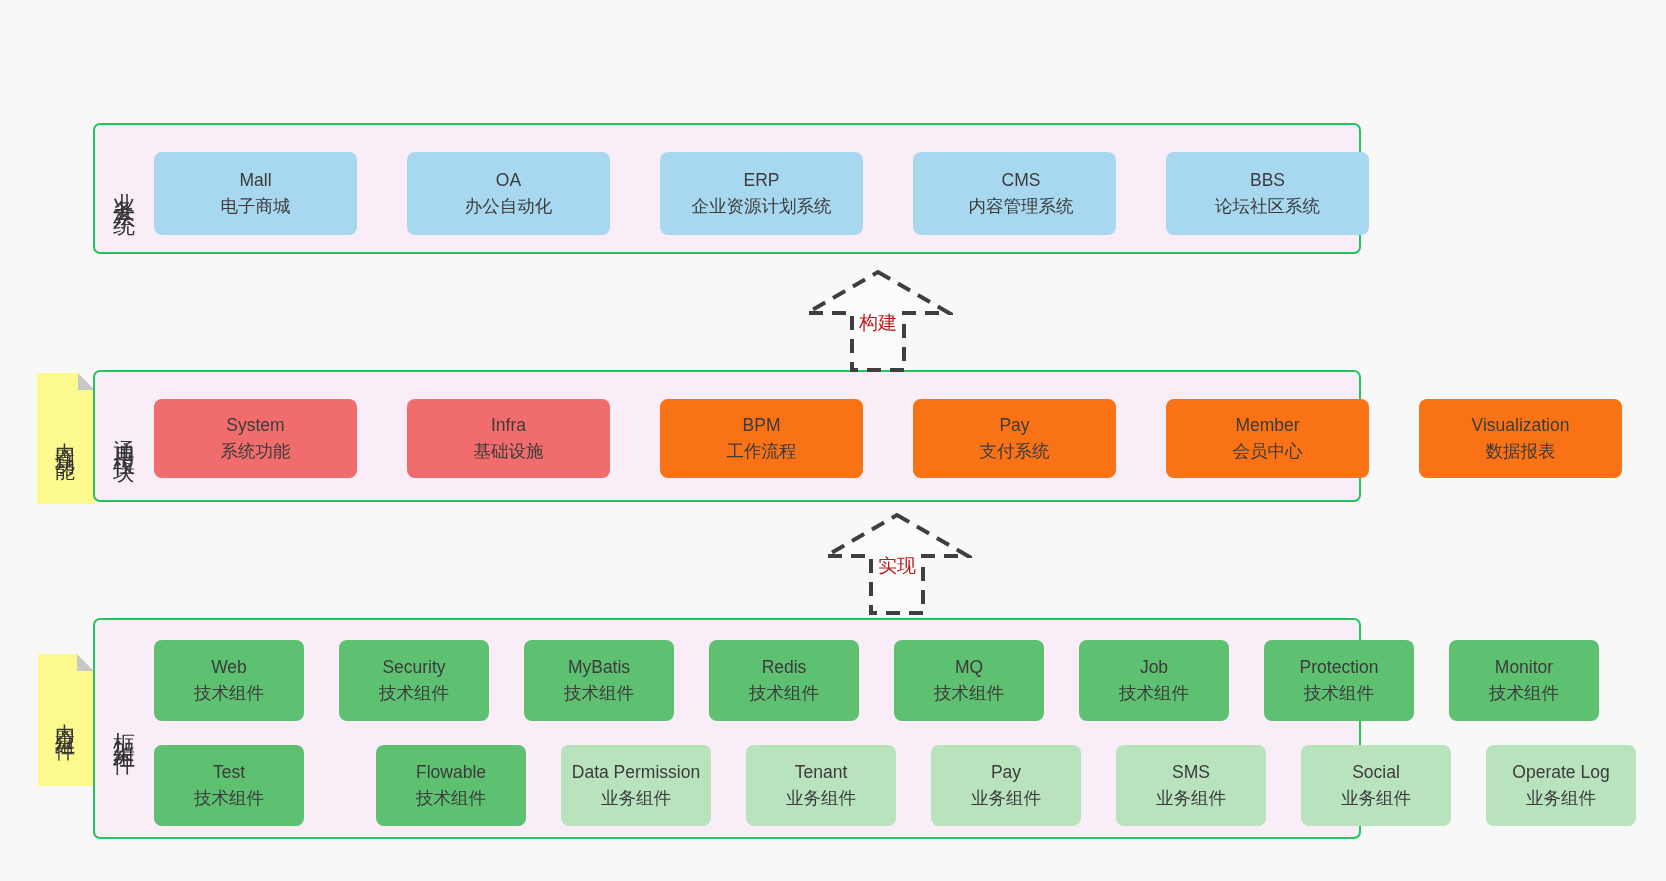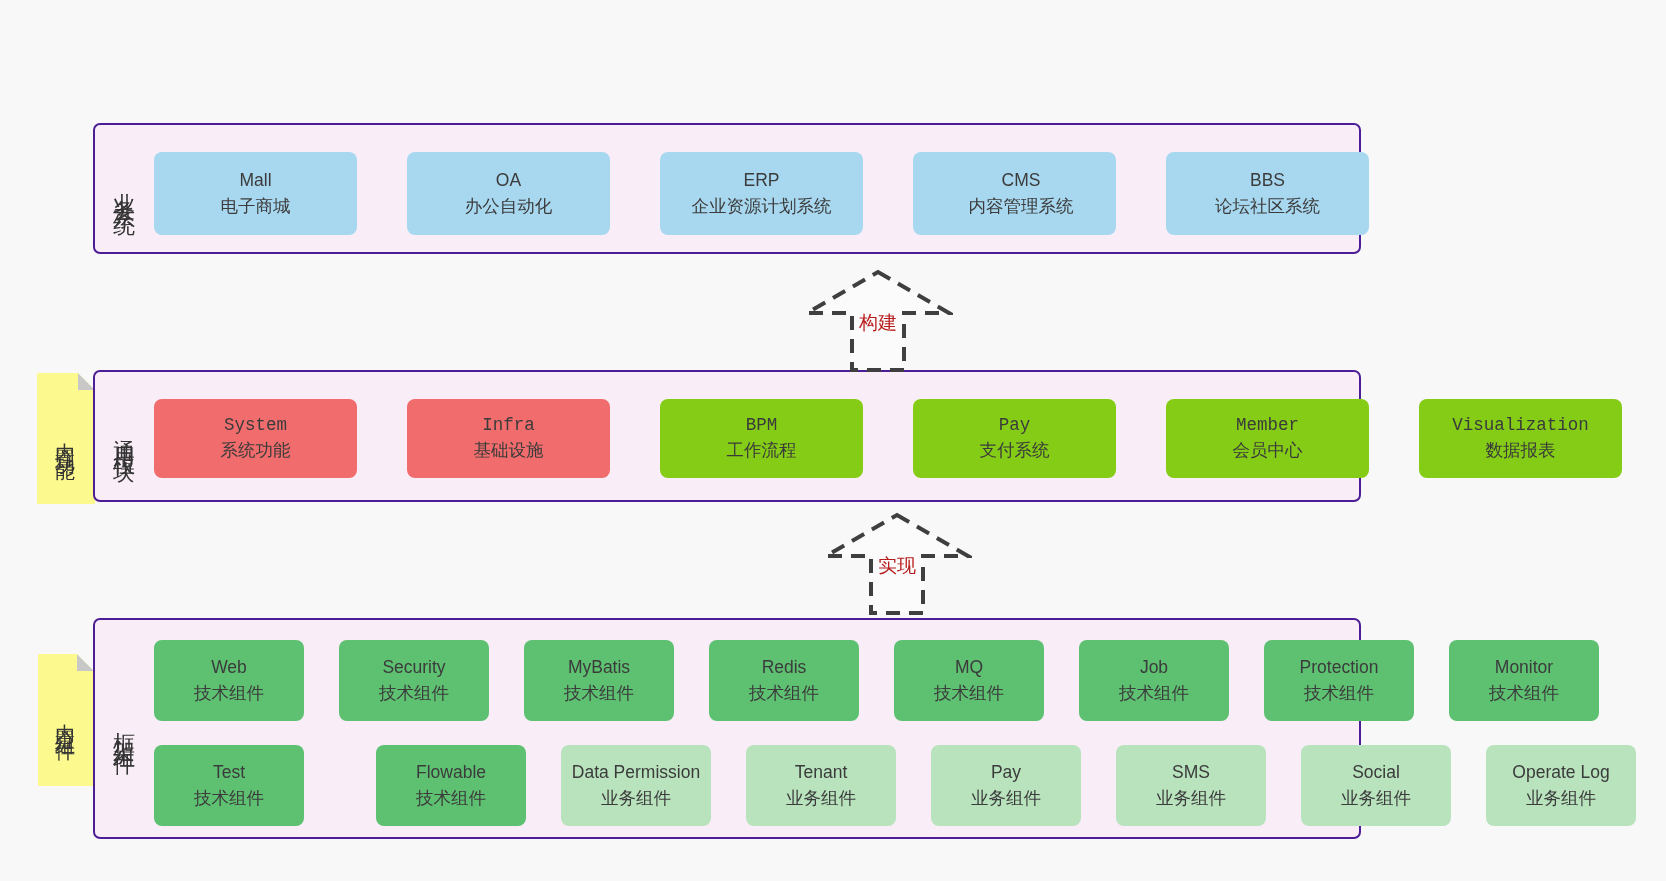--- a/index.html
+++ b/index.html
@@ -1,42 +1,42 @@
 <!DOCTYPE html>
 <html><head>
 <meta charset="utf-8">
 <style>
   html,body{margin:0;padding:0;background:#f8f8f8;font-family:"Liberation Sans","DejaVu Sans",sans-serif;}
   .canvas{position:relative;width:1666px;height:881px;background:#f8f8f8;overflow:hidden;color:#3b3b3b;}
 
   
   .container{
     position:absolute;left:93px;width:1268px;
-    background:#f9eef7;border:2px solid #4c1d95;border-radius:7px;
+    background:#f9eef7;border:2px solid #22c55e;border-radius:7px;
     box-sizing:border-box;z-index:1;
   }
   .vlabel{
     position:absolute;left:14px;top:50%;transform:translateY(-50%);
     writing-mode:vertical-lr;text-orientation:upright;
     font-size:22px;letter-spacing:7px;color:#333;white-space:nowrap;
   }
   .row{position:absolute;left:59px;display:flex;gap:50px;}
   .row.compact{gap:35px;}
 
   
   .box{
     border-radius:8px;display:flex;flex-direction:column;justify-content:center;
     align-items:center;text-align:center;line-height:1.45;font-size:17.5px;
     box-sizing:border-box;padding:4px 8px;color:#3b3b3b;
   }
   .w203{width:203px;}
   .w150{width:150px;}
   .blue{background:#a8d8f0;}
   .red{background:#f16c6c;}
-  .pink{background:#84cc16;}
+  .pink{background:#f97316;}
   .gdark{background:#5ec172;}
   .glight{background:#b8e3bd;}
 
   
   .sticky{
     position:absolute;background:#fcfa8e;z-index:0;
     clip-path:polygon(0 0,calc(100% - 17px) 0,100% 17px,100% 100%,0 100%);
   }
   .sticky .fold{
     position:absolute;top:0;right:0;width:17px;height:17px;background:#c8c8c8;
@@ -99,21 +99,21 @@
 
   <div class="arrow" style="left:803px;top:269px;">
     <svg viewBox="0 0 150 104">
       <path d="M75 3 L146 44 L101 44 L101 101 L49 101 L49 44 L4 44 Z" fill="#fbfbfb" stroke="#3f3f3f" stroke-width="4" stroke-dasharray="14 9"></path>
     </svg>
     <span class="alabel">构建</span>
   </div>
 
   <section class="container" style="top:370px;height:132px;">
     <div class="vlabel">通用模块</div>
-    <div class="row" style="top:27px;font-family:Liberation Mono, monospace;">
+    <div class="row" style="top:27px;">
       <div class="box red w203" style="height:79px;">
         <div>System</div>
         <div>系统功能</div>
       </div>
       <div class="box red w203" style="height:79px;">
         <div>Infra</div>
         <div>基础设施</div>
       </div>
       <div class="box pink w203" style="height:79px;">
         <div>BPM</div>

